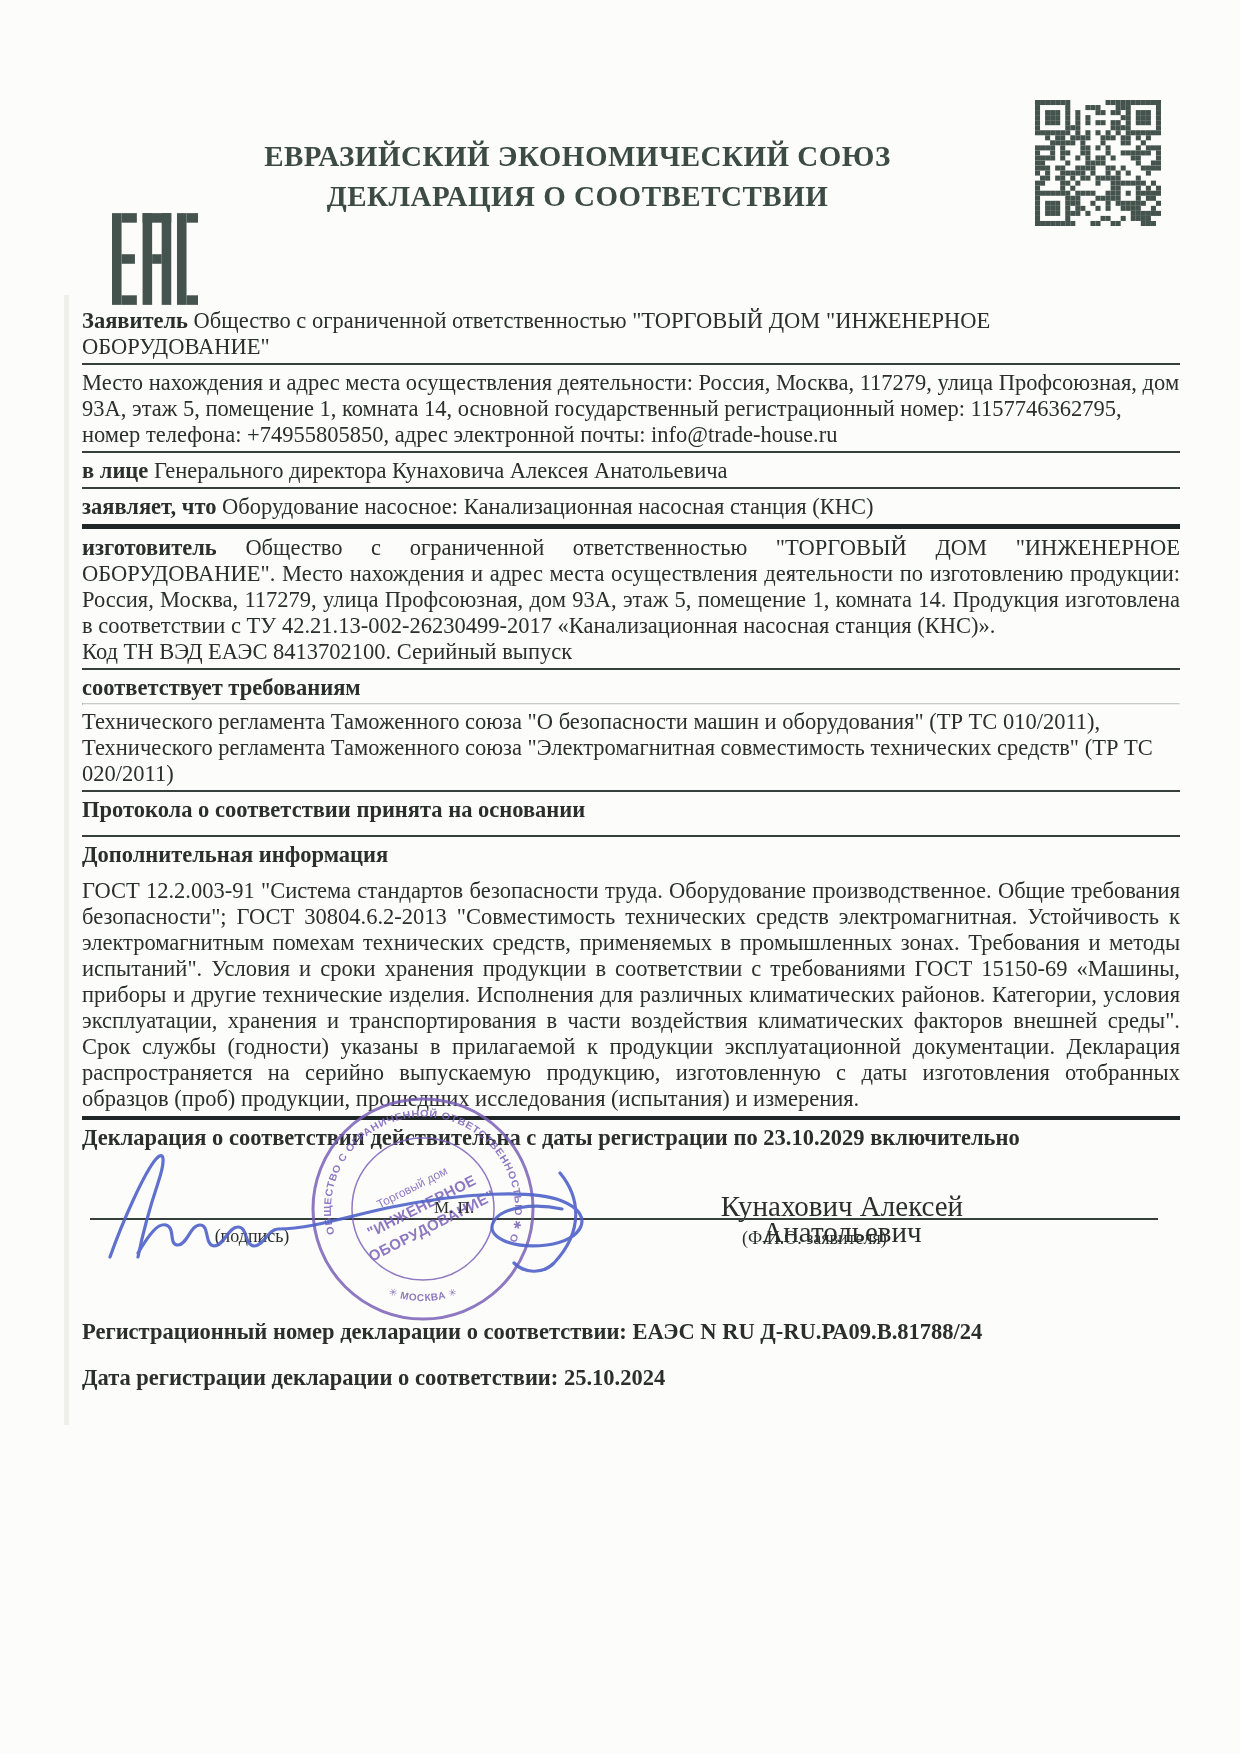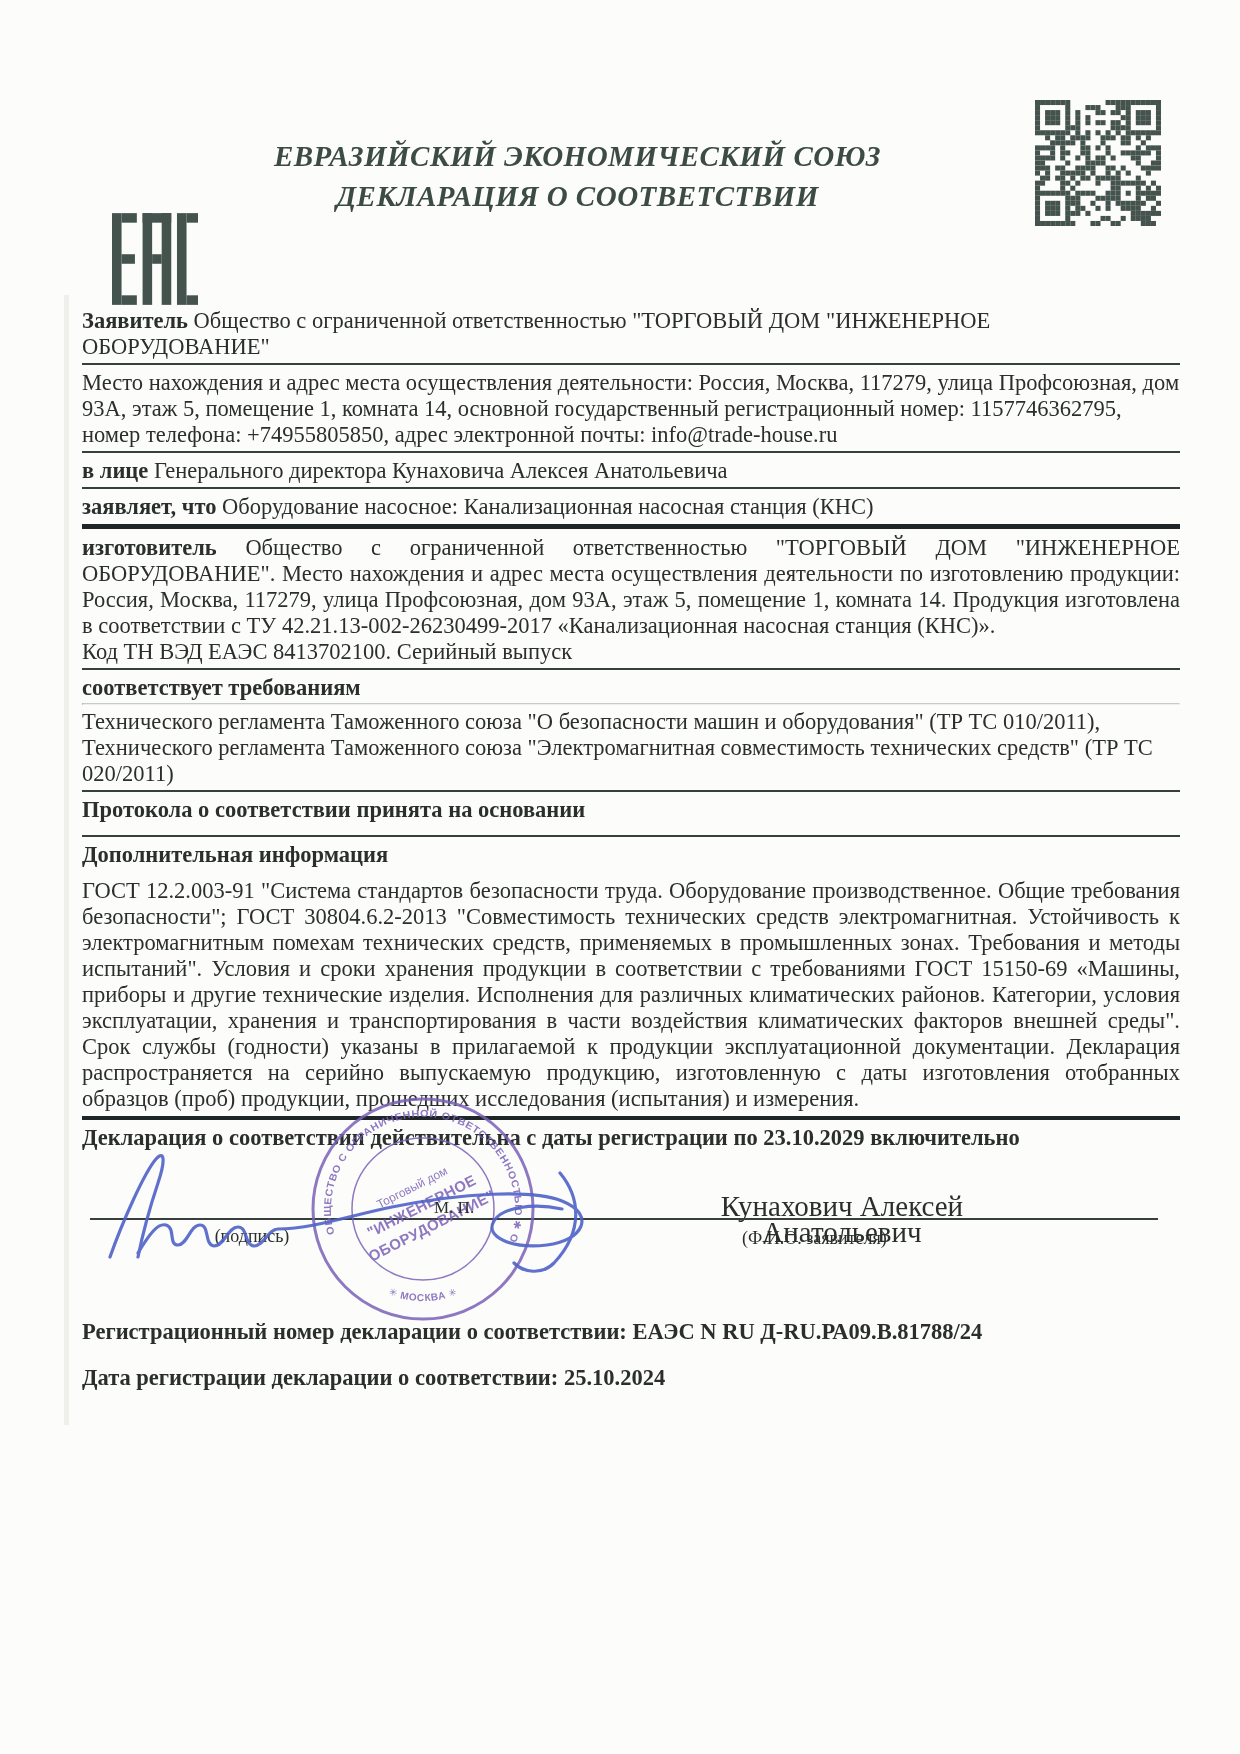--- a/index.html
+++ b/index.html
@@ -16,21 +16,21 @@
   html,body{margin:0;padding:0;}
   body{
     width:1240px;height:1754px;overflow:hidden;
     background:var(--paper);
     font-family:"Liberation Serif","DejaVu Serif",serif;
     color:var(--ink);
   }
   .page{position:relative;width:1240px;height:1754px;}
   
   .doc-header{position:relative;height:308px;}
-  .title-wrap{position:absolute;left:85px;top:136px;width:985px;text-align:center;font-style:italic;}
+  .title-wrap{position:absolute;left:85px;top:136px;width:985px;text-align:center;}
   .title{font-size:29px;font-weight:bold;line-height:40px;color:var(--title-ink);letter-spacing:.5px;white-space:nowrap;}
   .eac{position:absolute;left:112px;top:213px;width:86px;height:92px;color:var(--mark);}
   .qr{position:absolute;left:1035px;top:100px;width:126px;height:126px;color:var(--mark);}
   
   .content{position:relative;padding:0 60px 0 82px;font-size:22.5px;line-height:26px;}
   .content p{margin:0;}
   .bold{font-weight:bold;}
   .just{text-align:justify;}
   .lead{font-weight:bold;}
   hr.rule{border:0;border-top:2px solid var(--rule);margin:3px 0 5px;}

